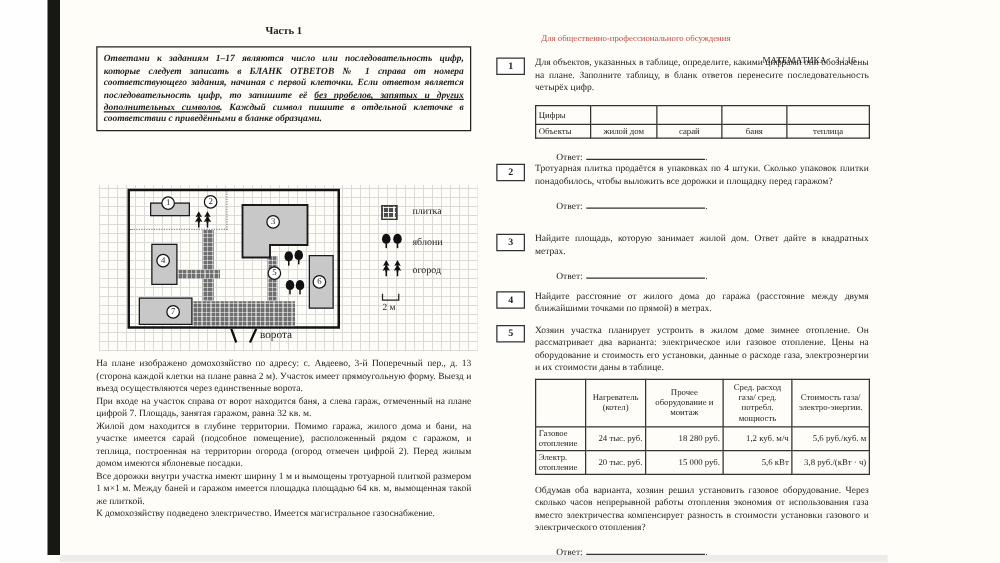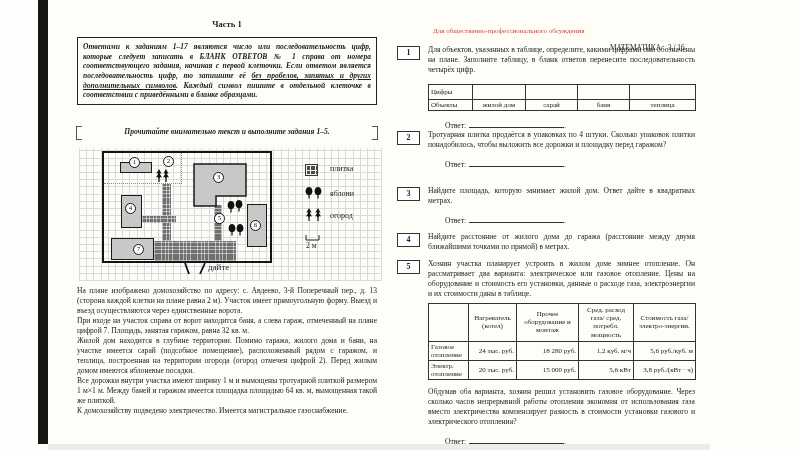--- a/index.html
+++ b/index.html
@@ -102,25 +102,20 @@
 <div class="left-margin"></div>
 <div class="side-strip"></div>
 <div class="bottom-strip"></div>
 
 <div class="col-left">
 
   <div class="part-title">Часть 1</div>
 
   <div class="instr-box"><span>Ответами к заданиям 1–17 являются число или последовательность цифр, которые следует записать в БЛАНК ОТВЕТОВ № 1 справа от номера соответствующего задания, начиная с первой клеточки. Если ответом является последовательность цифр, то запишите её </span><span class="ul">без пробелов, запятых и других дополнительных символов</span><span>. Каждый символ пишите в отдельной клеточке в соответствии с приведёнными в бланке образцами.</span></div>
 
-  <div class="read-prompt">
-    <span class="corner cl"></span>
-    <span>Прочитайте внимательно текст и выполните задания 1–5.</span>
-    <span class="corner cr"></span>
-  </div>
 
   <div class="plan-figure">
     <div class="plot"></div>
     <div class="garden-zone"></div>
 
     <div class="tile path-v1"></div>
     <div class="tile path-h"></div>
     <div class="tile path-v2"></div>
     <div class="tile pad"></div>
 
@@ -157,21 +152,21 @@
     </svg>
 
     <div class="num n1">1</div>
     <div class="num n2">2</div>
     <div class="num n3">3</div>
     <div class="num n4">4</div>
     <div class="num n5">5</div>
     <div class="num n6">6</div>
     <div class="num n7">7</div>
 
-    <div class="gate-label">дайте</div>
+    <div class="gate-label">ворота</div>
 
     <div class="leg-tile"></div>
     <span class="leg-label ll1">плитка</span>
     <span class="leg-label ll2">яблони</span>
     <span class="leg-label ll3">огород</span>
     <span class="scale-label">2 м</span>
   </div>
 
   <div class="description">
     <p>На плане изображено домохозяйство по адресу: с. Авдеево, 3-й Поперечный пер., д. 13 (сторона каждой клетки на плане равна 2 м). Участок имеет прямоугольную форму. Выезд и въезд осуществляются через единственные ворота.</p>

